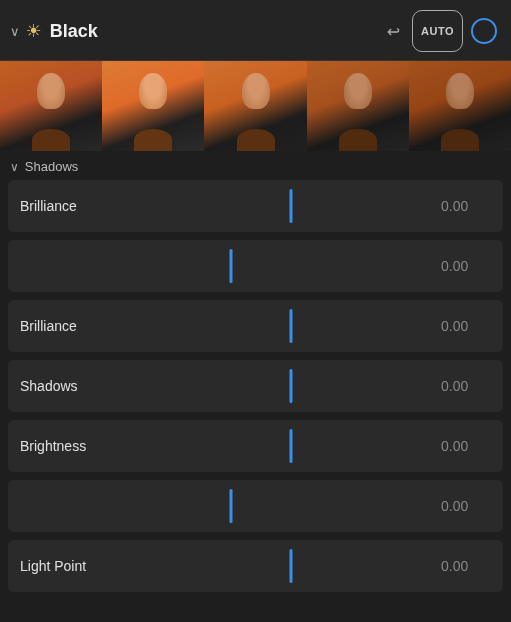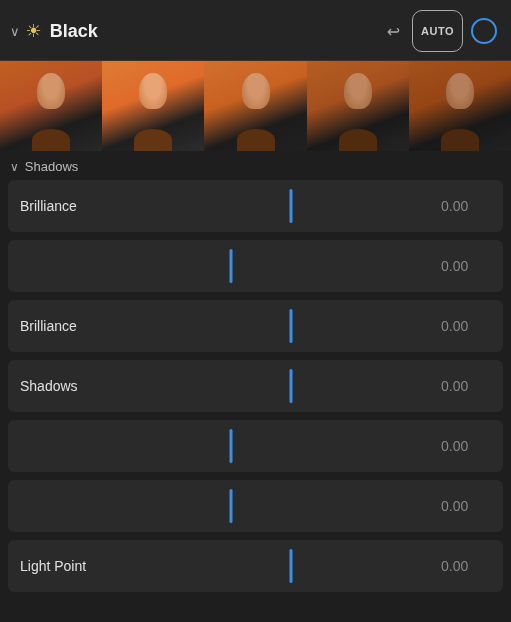--- a/index.html
+++ b/index.html
@@ -279,20 +279,21 @@
 
     <div class="slider-row">
       <span class="slider-label">Shadows</span>
       <div class="slider-track">
         <div class="slider-line"></div>
       </div>
       <span class="slider-value">0.00</span>
     </div>
 
     <div class="slider-row">
+      <span class="slider-label">Brightness</span>
       <div class="slider-track">
         <div class="slider-line"></div>
       </div>
       <span class="slider-value">0.00</span>
     </div>
 
     <div class="slider-row">
       <div class="slider-track">
         <div class="slider-line"></div>
       </div>

